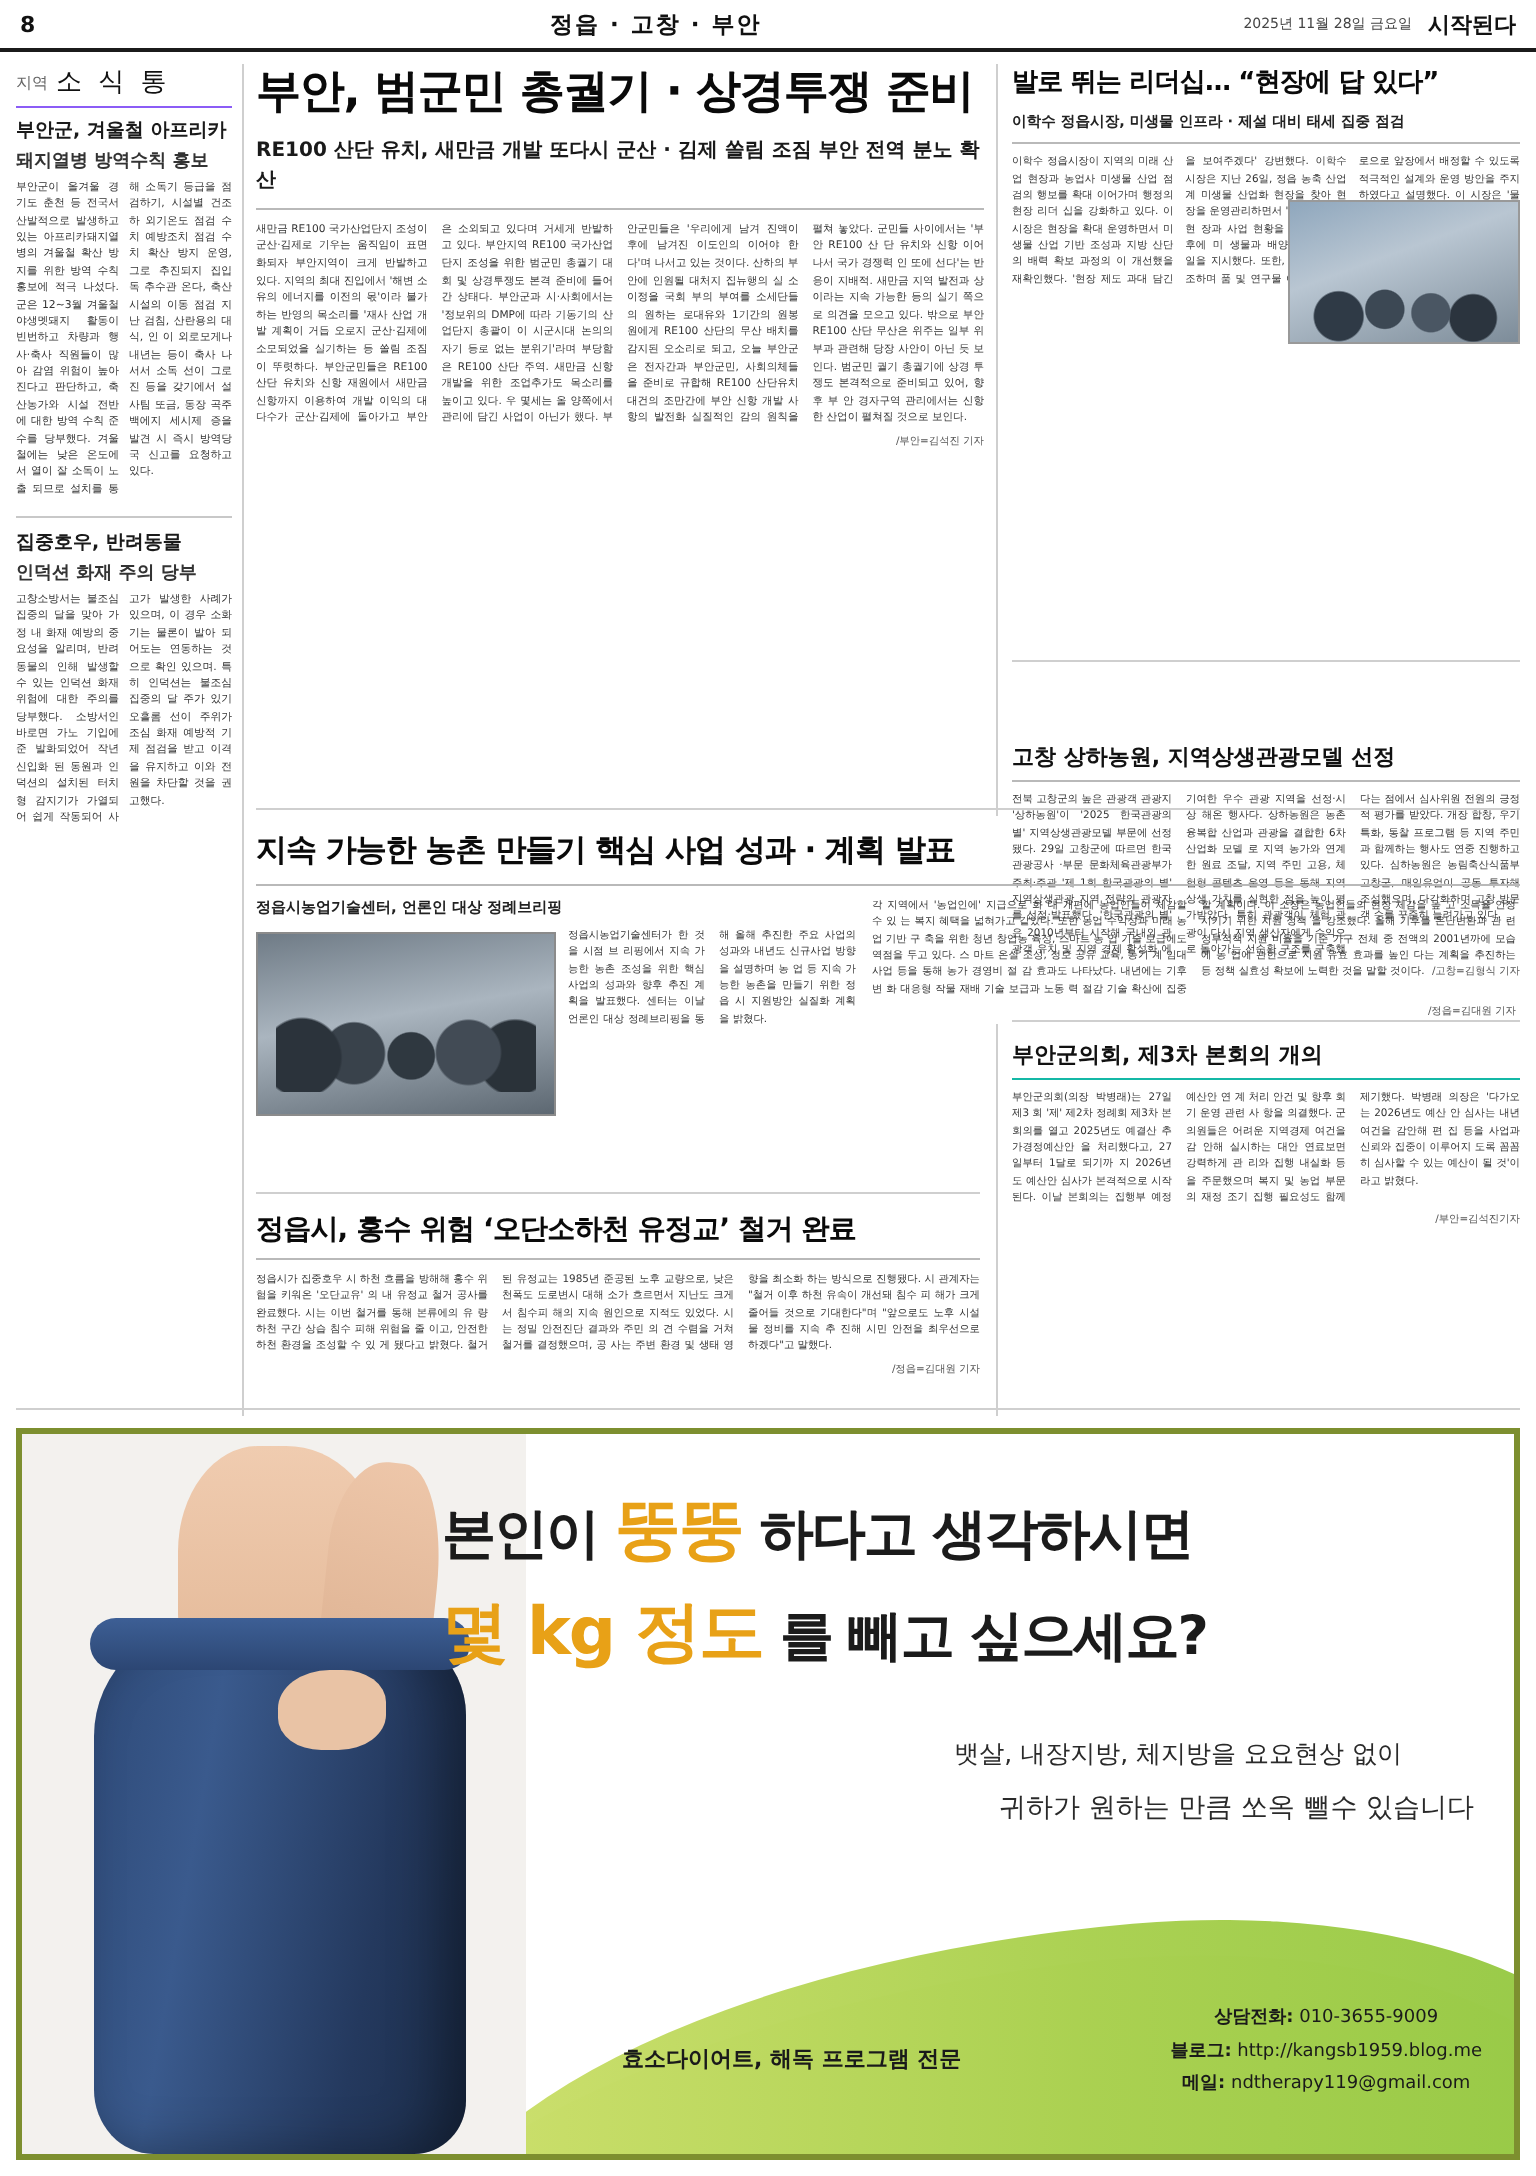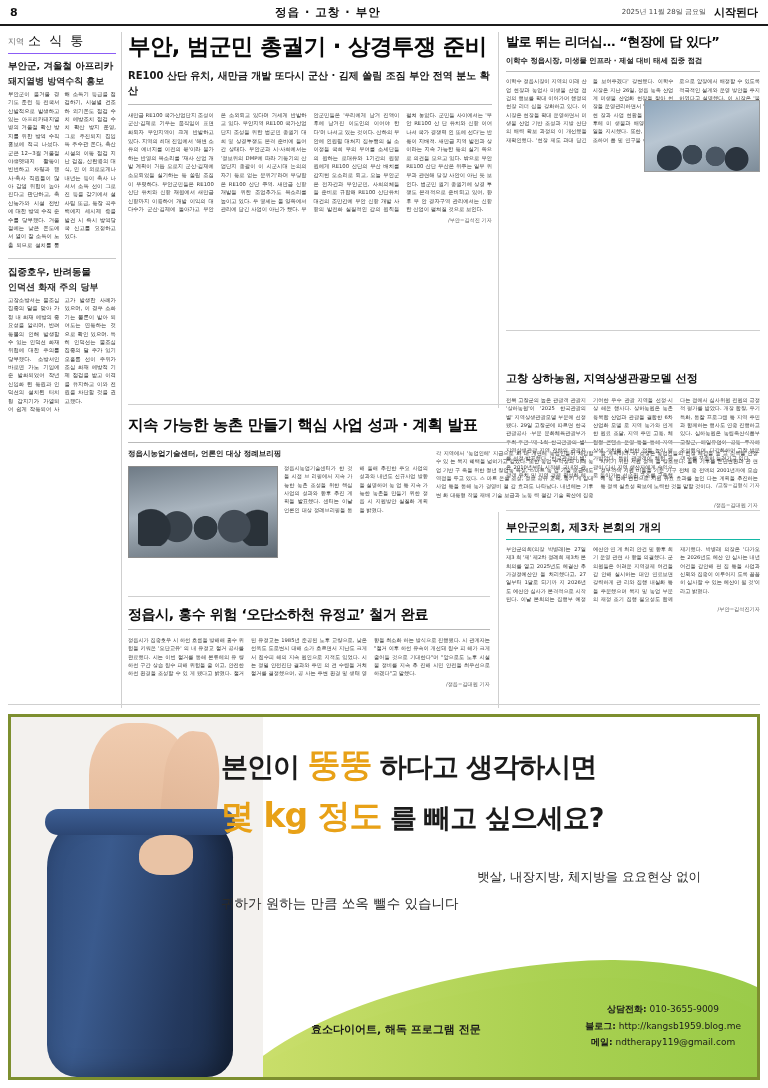--- a/index.html
+++ b/index.html
@@ -166,21 +166,21 @@
     font-size: 27px; font-weight: bold; color: #1b1b1b; letter-spacing: -1px;
     white-space: nowrap;
   }
   .ad-line1 .hl { color: #e8a117; font-size: 33px; }
   .ad-line2 {
     font-size: 27px; font-weight: bold; color: #1b1b1b; letter-spacing: -1px;
     margin-top: 6px; white-space: nowrap;
   }
   .ad-line2 .hl { color: #e8a117; font-size: 33px; }
   .ad-sub1 { margin-top: 30px; font-size: 12.5px; color: #2a2a2a; text-align: right; padding-right: 46px; }
-  .ad-sub2 { margin-top: 9px; font-size: 13.5px; color: #2a2a2a; padding-right: 10px; }
+  .ad-sub2 { margin-top: 9px; font-size: 13.5px; color: #2a2a2a; text-align: right; padding-right: 10px; }
   .ad-contact { position: absolute; right: 16px; bottom: 26px; text-align: center; font-size: 9px; line-height: 1.85; color: #1a1a1a; }
   .ad-contact b { font-weight: bold; }
   .ad-brand { position: absolute; left: 300px; bottom: 40px; font-size: 11px; font-weight: bold; color: #1a1a1a; }
   .ad-swoosh {
     position: absolute; left: 190px; bottom: -40px; width: 620px; height: 150px;
     background: linear-gradient(95deg,#cfe06a 0%, #a7cf4a 55%, #8fc63d 100%);
     border-radius: 60% 40% 0 0 / 100% 80% 0 0;
     transform: rotate(-5deg);
     opacity: .95;
   }

